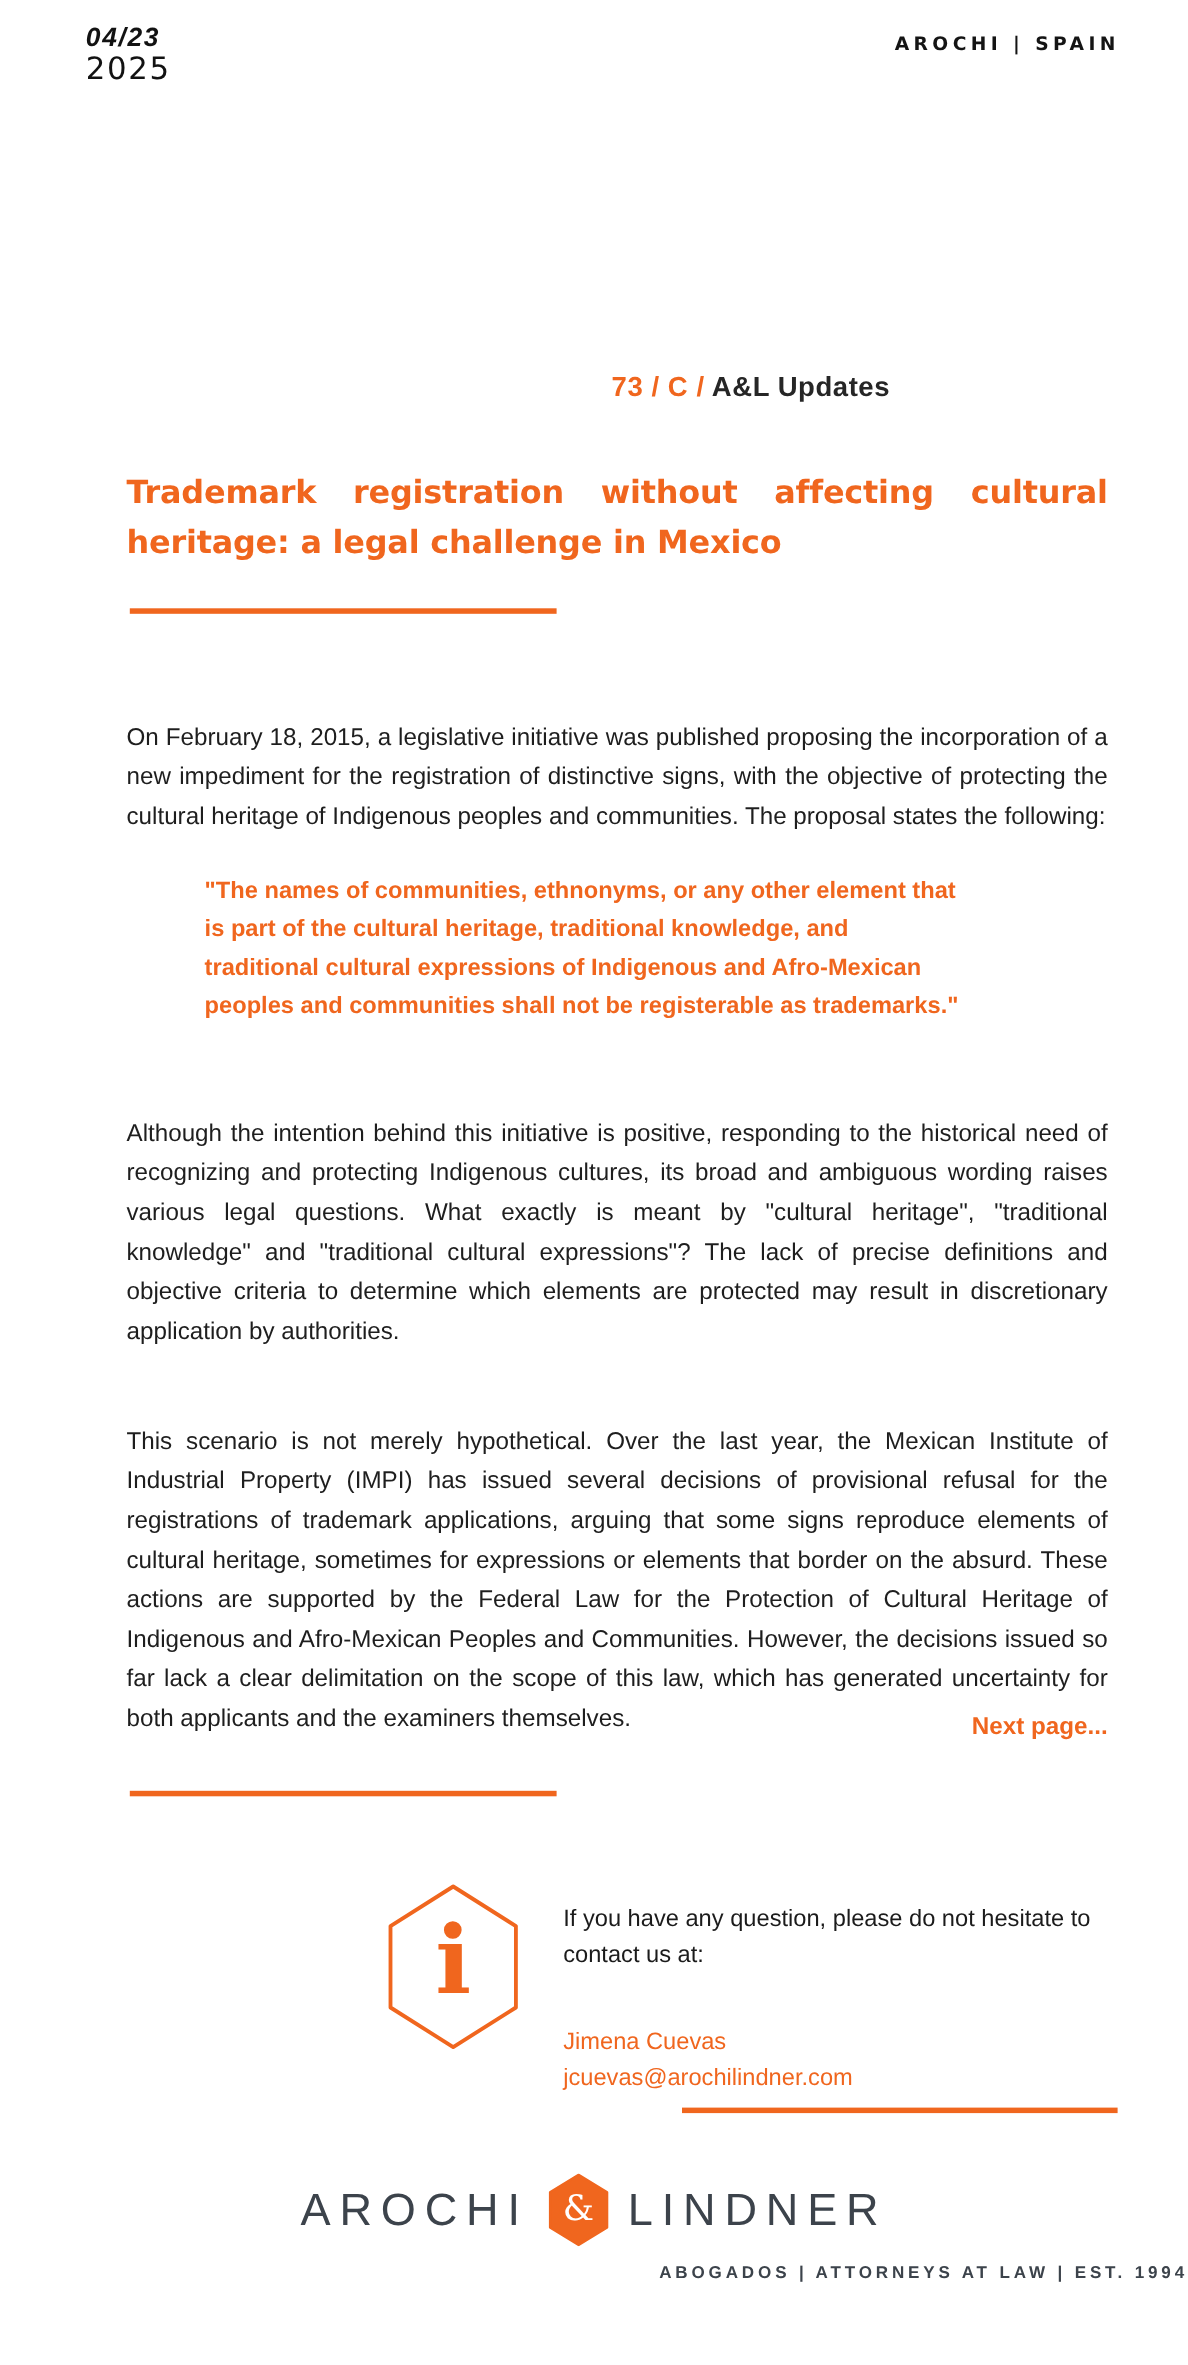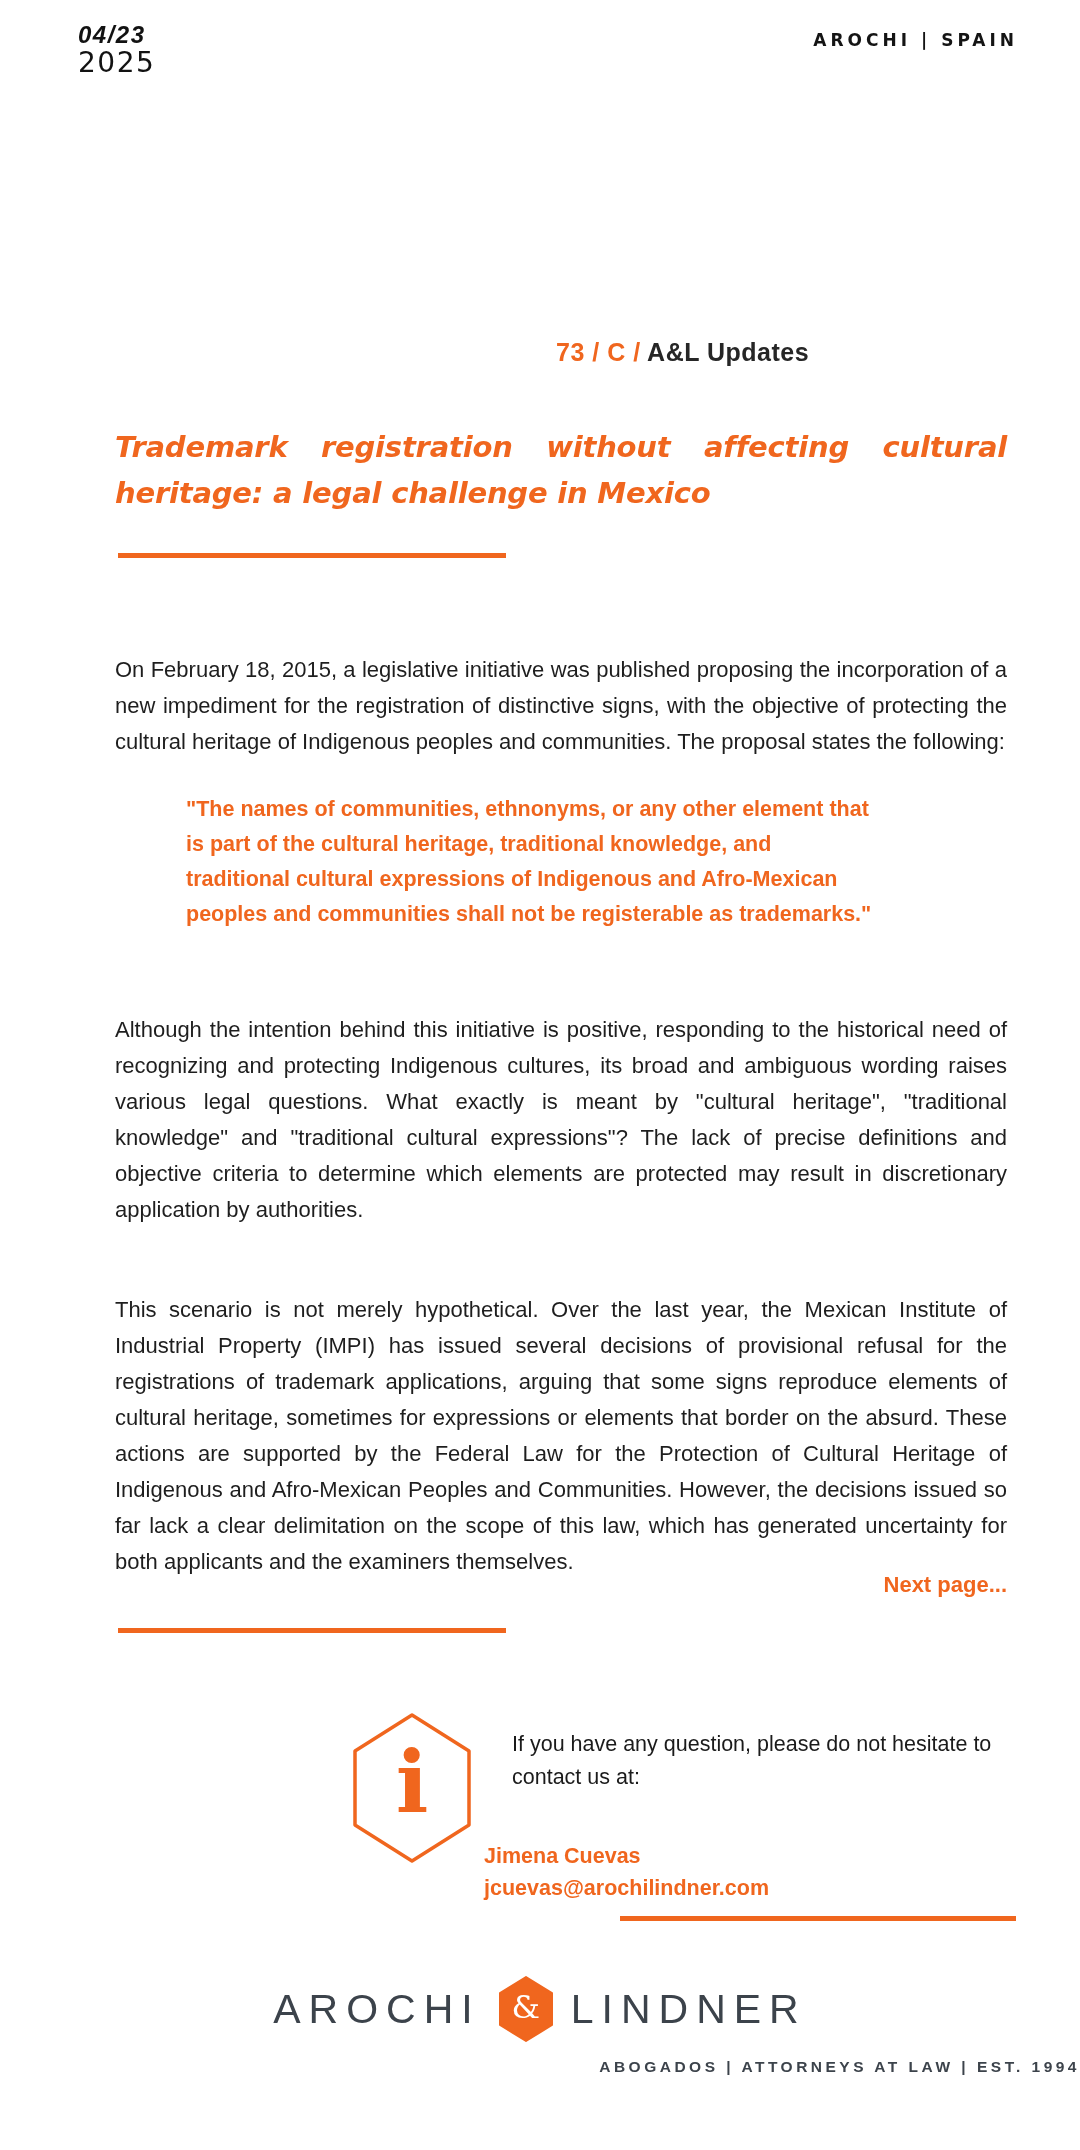--- a/index.html
+++ b/index.html
@@ -28,47 +28,47 @@
     position:absolute;left:428px;top:48px;width:0;height:205px;
     border-left:3px solid #f0661e;transform:rotate(30deg);transform-origin:top center;z-index:1;
   }
   
   .issue{position:absolute;left:556px;top:338px;font-size:25px;font-weight:700;color:#262626;letter-spacing:.5px;}
   .issue-num{color:#f0661e;}
   
   .title{
     position:absolute;left:115px;top:424px;width:892px;
     font-size:29px;font-weight:800;line-height:46px;color:#f0661e;
-    text-align:justify;letter-spacing:-.2px;font-family:"DejaVu Sans",sans-serif;font-style:italic;
+    text-align:justify;letter-spacing:-.2px;font-family:"DejaVu Sans",sans-serif;
   }
   .rule{position:absolute;height:5px;background:#f0661e;}
   .rule1{left:118px;top:553px;width:388px;}
   .rule2{left:118px;top:1628px;width:388px;}
   .rule3{left:620px;top:1916px;width:396px;}
   .para{
     position:absolute;left:115px;width:892px;text-align:justify;
     font-size:22px;line-height:36px;color:#1e1e1e;font-weight:400;margin-top:44px;
   }
   .para1{top:608px;}
   .para2{top:968px;}
   .para3{top:1248px;}
   .quote{
     position:absolute;left:186px;top:792px;width:690px;
     font-size:21.5px;font-weight:700;line-height:35px;color:#f0661e;
   }
-  .next-page{position:absolute;right:73px;top:1556px;font-size:22px;font-weight:700;color:#f0661e;margin-top:16px;}
+  .next-page{position:absolute;right:73px;top:1556px;font-size:22px;font-weight:700;color:#f0661e;}
   
   .info-hex{position:absolute;left:350px;top:1712px;width:124px;height:152px;}
   .info-hex svg{position:absolute;left:0;top:0;}
   .info-i{
     position:absolute;left:0;top:24px;width:124px;text-align:center;
     font-family:"DejaVu Serif",serif;font-weight:700;font-size:86px;line-height:1.1;color:#f0661e;
   }
   .contact-text{position:absolute;left:512px;top:1728px;width:495px;font-size:21.5px;line-height:33px;color:#1b1b1b;}
-  .contact-person{position:absolute;left:484px;top:1840px;font-size:21.5px;line-height:32px;font-weight:700;color:#f0661e;}
+  .contact-person{position:absolute;left:512px;top:1840px;font-size:21.5px;line-height:32px;font-weight:400;color:#f0661e;}
   
   .brand{position:absolute;left:0;right:0;top:1976px;display:flex;justify-content:center;align-items:center;gap:16px;}
   .brand-word{font-size:41px;letter-spacing:8px;font-weight:500;color:#3c434b;text-align:right;}
   .brand-hex{position:relative;width:58px;height:66px;flex:0 0 auto;}
   .brand-amp{
     position:absolute;left:0;top:12px;width:58px;text-align:center;
     font-family:"DejaVu Serif",serif;font-size:32px;color:#ffffff;line-height:1.2;
   }
   .tagline{
     position:absolute;left:0;right:0;top:2058px;text-align:right;

